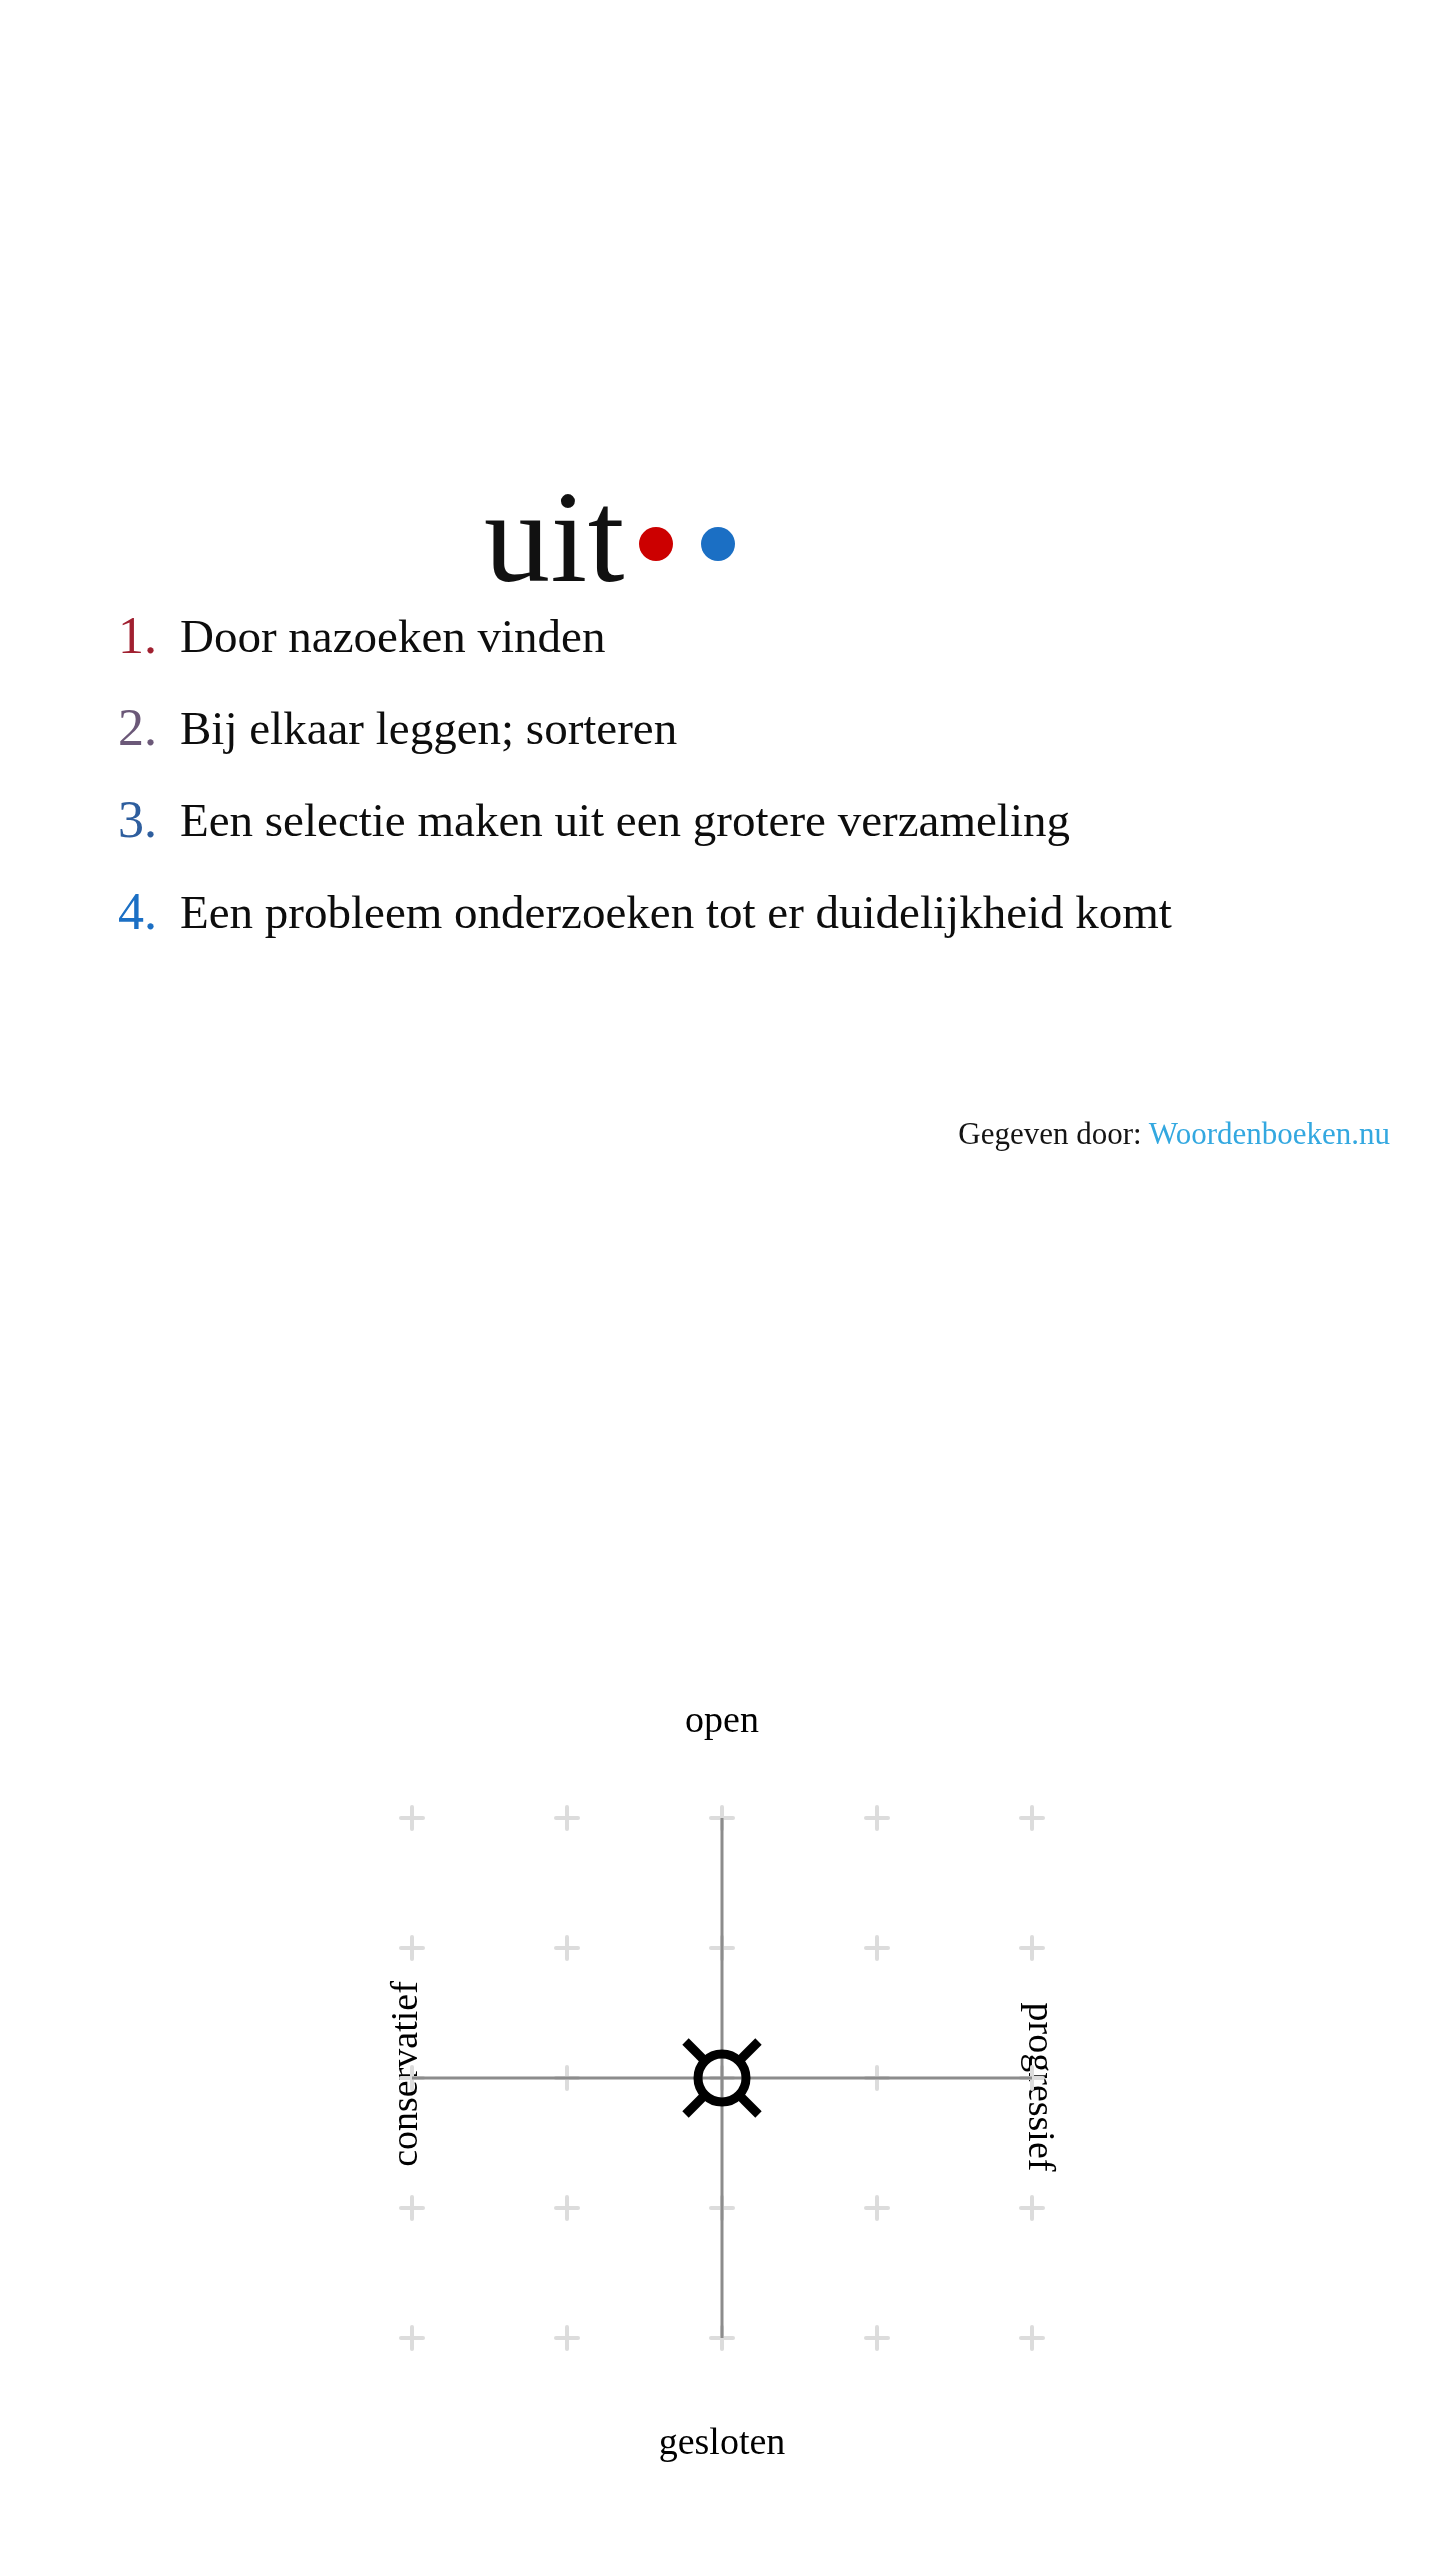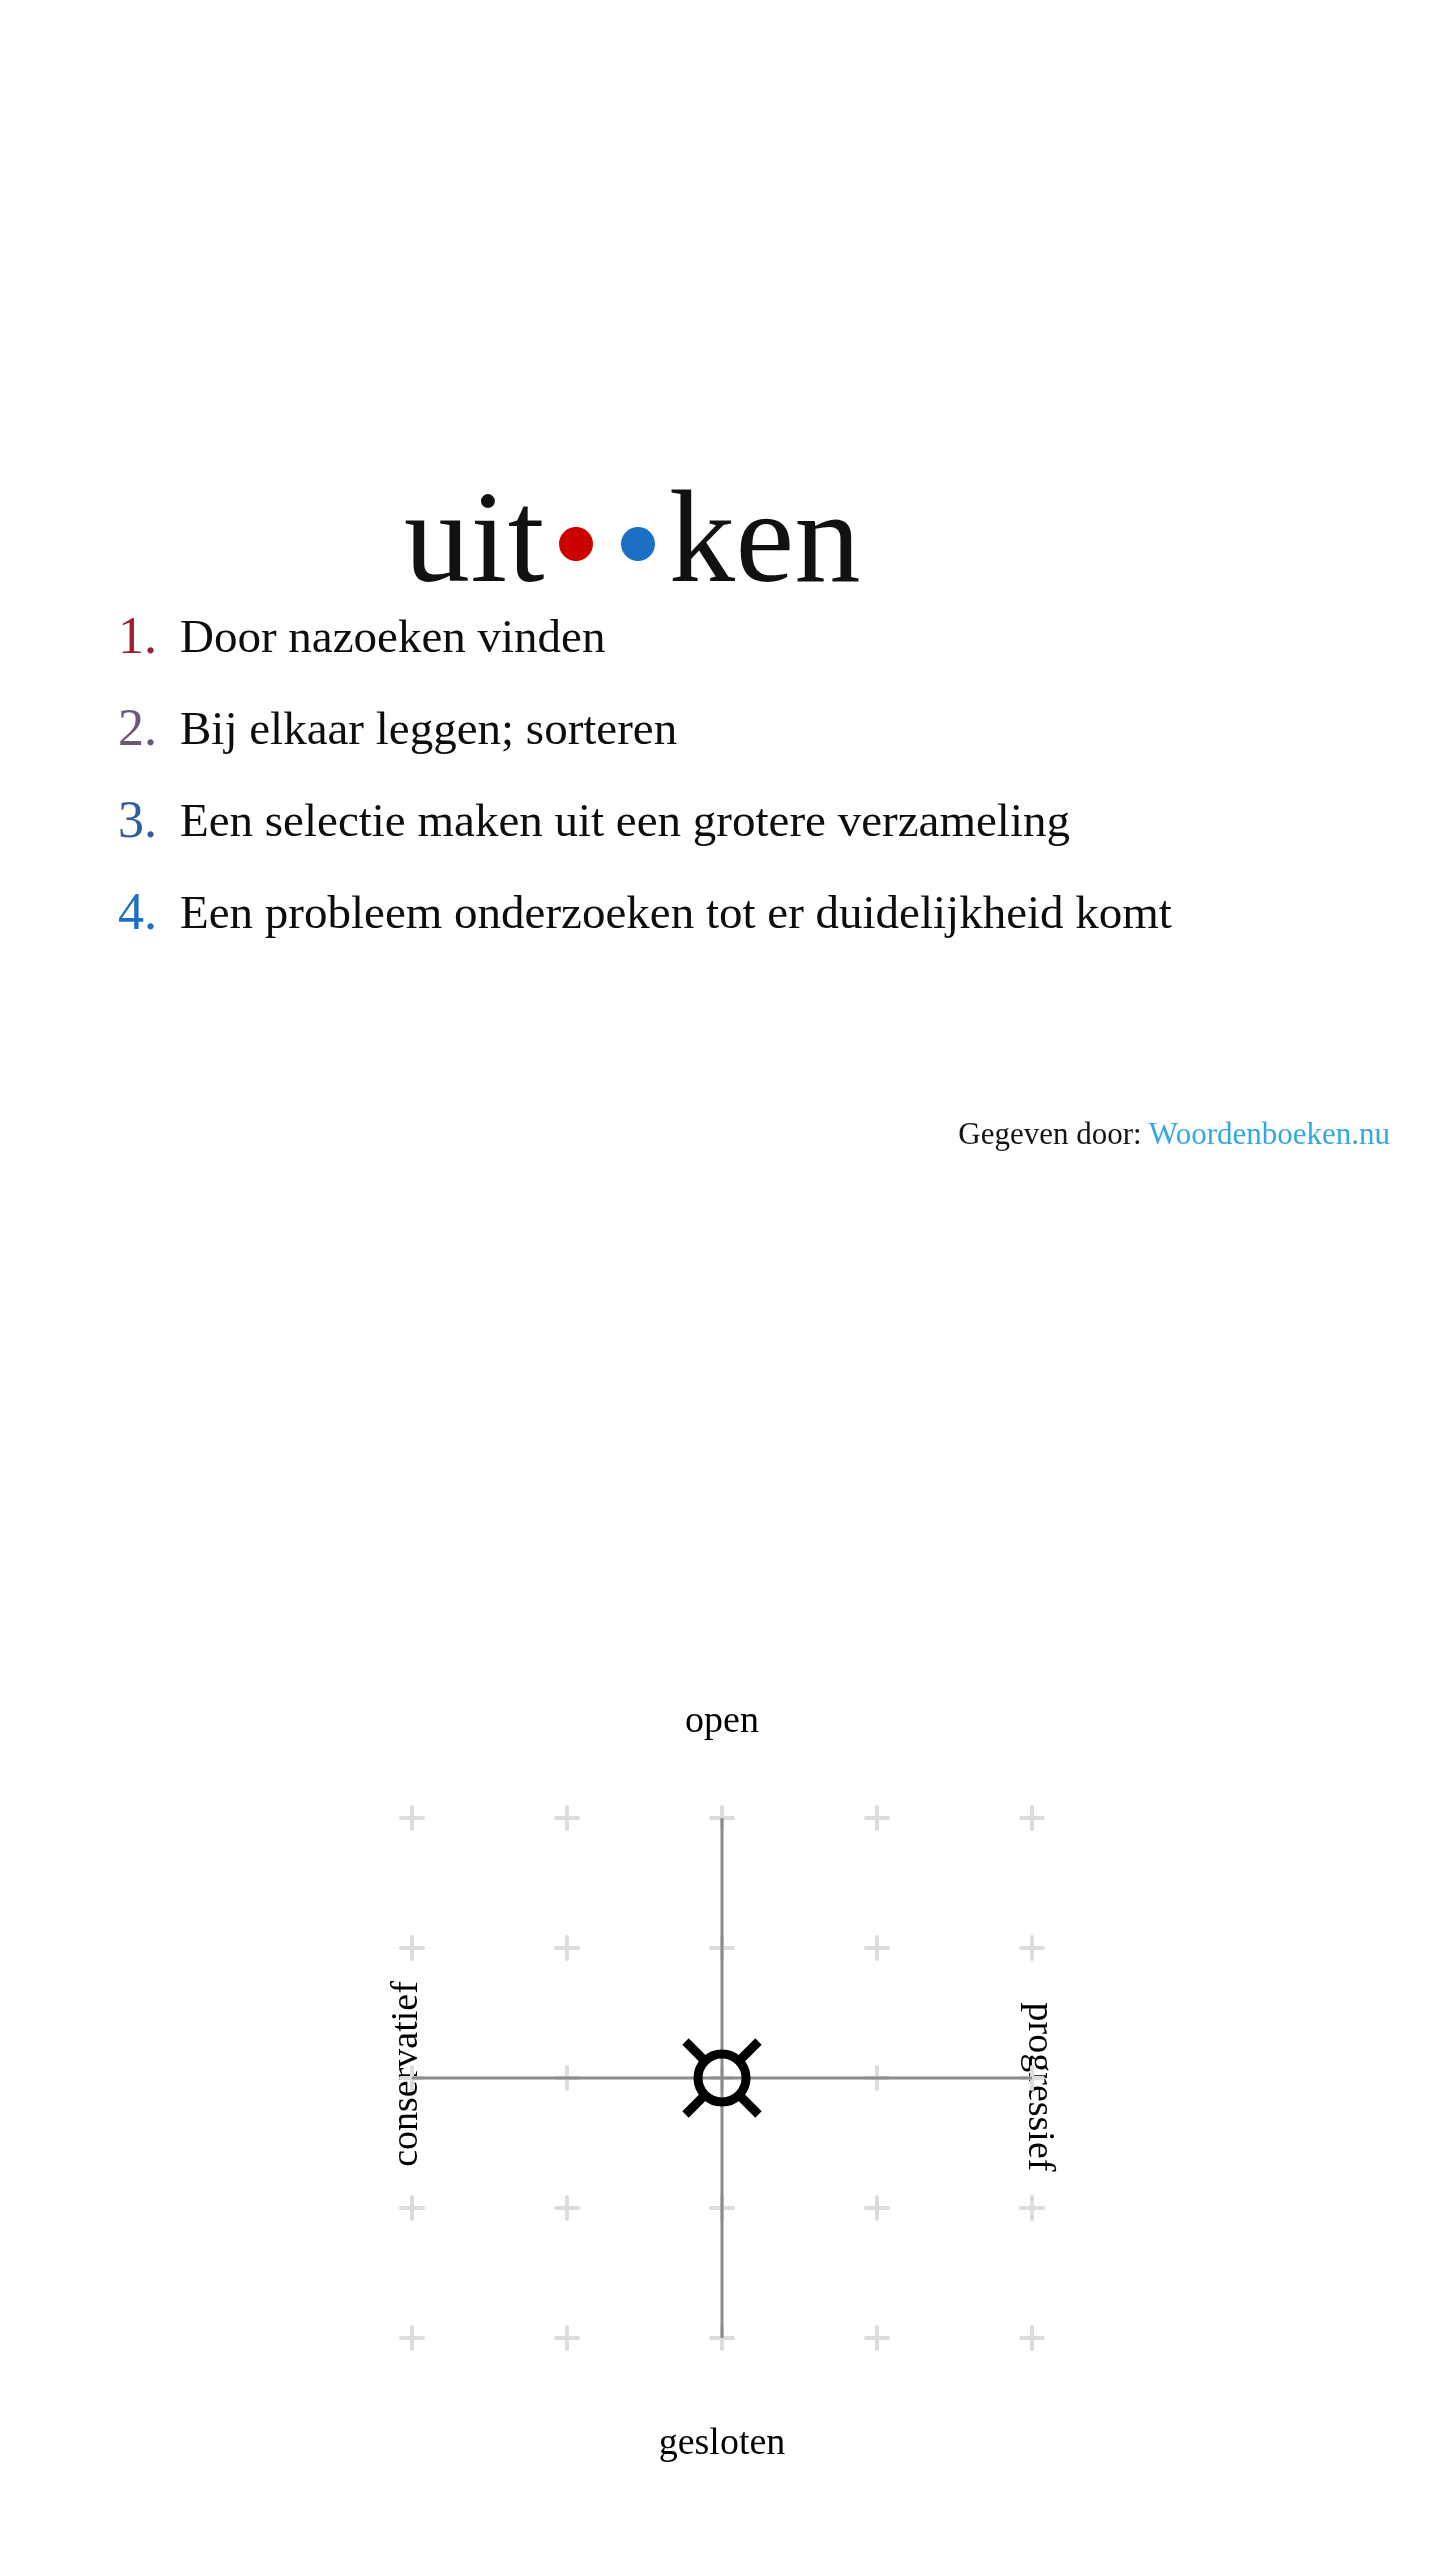--- a/index.html
+++ b/index.html
@@ -15,21 +15,21 @@
     overflow: hidden;
     font-family: "Liberation Serif", "DejaVu Serif", serif;
     color: #000000;
     -webkit-font-smoothing: antialiased;
   }
 
   
   .title-wrap {
     position: absolute;
     top: 380px;
-    left: 16px;
+    left: 0;
     width: 1233px;
     text-align: center;
   }
   .headword {
     display: inline-flex;
     align-items: center;
     justify-content: center;
     font-family: "Liberation Serif", "DejaVu Serif", serif;
     font-size: 132px;
     font-weight: 400;
@@ -149,21 +149,20 @@
   .plot svg { display: block; }
 </style>
 </head>
 <body>
 
 <div class="title-wrap">
   <h1 class="headword">
     <span class="syl">uit</span>
     <span class="sepdot" id="dot-red" style="background: rgb(204, 0, 0);"></span>
     <span class="sepdot" id="dot-blue" style="background: rgb(27, 111, 196);"></span>
-    <span class="syl">ken</span>
   </h1>
 </div>
 
 <div class="defs">
 
   <div class="def-row">
     <span class="def-num" id="num-1" style="color: rgb(160, 32, 48);">1.</span>
     <span class="def-text">Door nazoeken vinden</span>
   </div>
 

